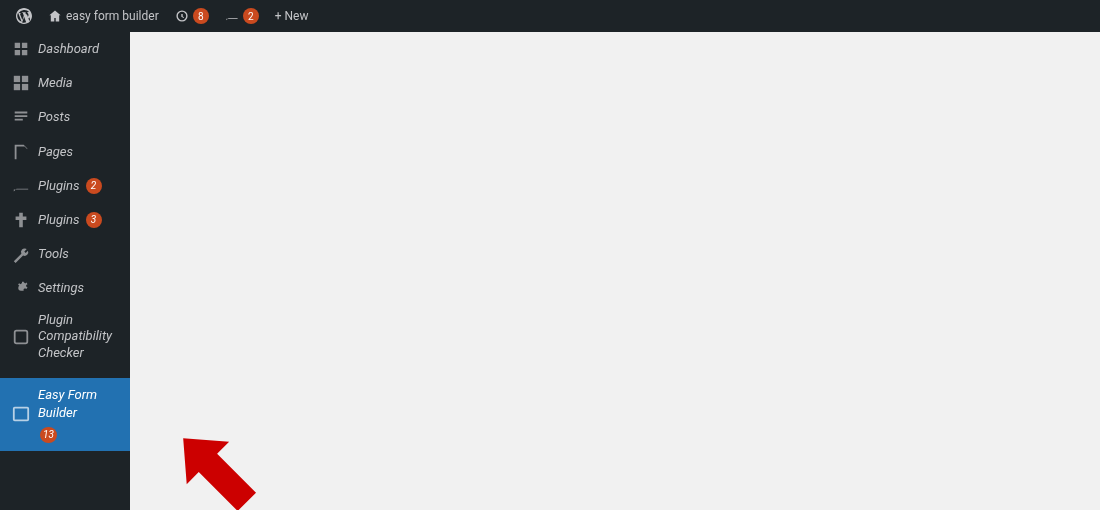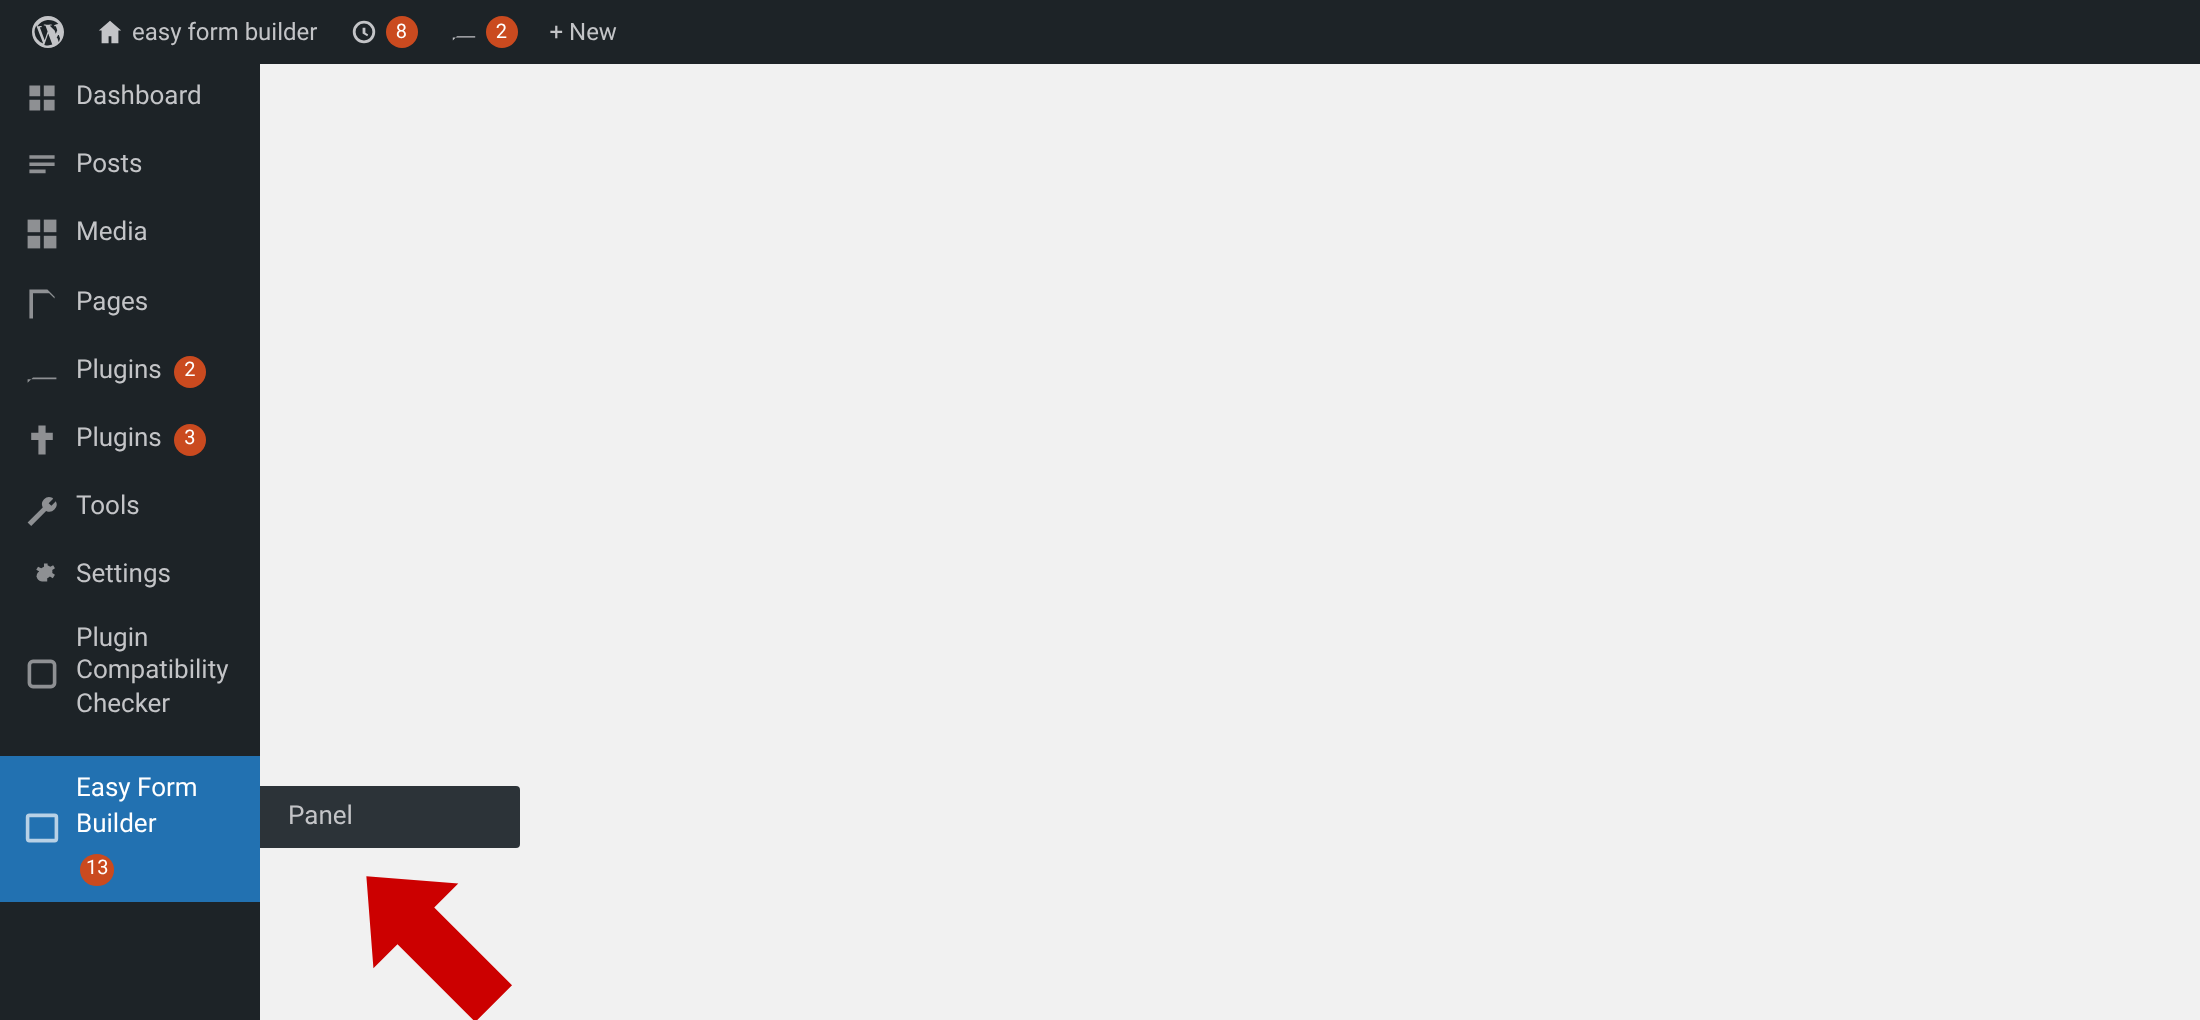--- a/index.html
+++ b/index.html
@@ -103,20 +103,21 @@
       justify-content: center;
       padding: 0 3px;
       margin-left: 2px;
     }
     .menu-item-label {
       flex: 1;
       display: flex;
       align-items: center;
       gap: 4px;
       flex-wrap: wrap;
+      font-style: italic;
     }
 
     
     .submenu-flyout {
       position: fixed;
       left: 130px;
       top: 393px;
       background: #2c3338;
       min-width: 130px;
       z-index: 200;
@@ -205,45 +206,45 @@
         </svg>
     </span>
     <span class="menu-item-label">
       <span>Dashboard</span>
     </span>
   </div>
 
   <div class="menu-item">
     <span class="menu-icon">
       <svg class="icon-svg" viewBox="0 0 20 20">
-          <path d="M3 4h14v2H3V4zm0 4h14v2H3V8zm0 4h9v2H3v-2z"></path>
-        </svg>
-    </span>
-    <span class="menu-item-label">
-      <span>Posts</span>
-    </span>
-  </div>
-
-  <div class="menu-item">
-    <span class="menu-icon">
-      <svg class="icon-svg" viewBox="0 0 20 20">
           <rect x="2" y="2" width="7" height="7"></rect>
           <rect x="11" y="2" width="7" height="7"></rect>
           <rect x="2" y="11" width="7" height="7"></rect>
           <rect x="11" y="11" width="7" height="7"></rect>
         </svg>
     </span>
     <span class="menu-item-label">
       <span>Media</span>
     </span>
   </div>
 
   <div class="menu-item">
     <span class="menu-icon">
       <svg class="icon-svg" viewBox="0 0 20 20">
+          <path d="M3 4h14v2H3V4zm0 4h14v2H3V8zm0 4h9v2H3v-2z"></path>
+        </svg>
+    </span>
+    <span class="menu-item-label">
+      <span>Posts</span>
+    </span>
+  </div>
+
+  <div class="menu-item">
+    <span class="menu-icon">
+      <svg class="icon-svg" viewBox="0 0 20 20">
           <path d="M5 2h8l4 4v12H3V2h2zm0 0v16h12V7l-3-3H5z"></path>
         </svg>
     </span>
     <span class="menu-item-label">
       <span>Pages</span>
     </span>
   </div>
 
   <div class="menu-item">
     <span class="menu-icon">
@@ -314,21 +315,20 @@
     </span>
     <span class="menu-item-label">
       <span>Easy Form Builder</span>
       <span class="menu-badge">13</span>
     </span>
   </div>
 
 </div>
 
 <div class="submenu-flyout">
-  <div class="submenu-flyout-item">Panel</div>
 </div>
 
 <svg class="red-arrow" viewBox="0 0 110 100" xmlns="http://www.w3.org/2000/svg">
 
   <g transform="rotate(-45, 55, 50)">
     <polygon points="55,5 85,40 68,40 68,95 42,95 42,40 25,40" fill="#cc0000"></polygon>
   </g>
 </svg>
 
 <div id="wpcontent" style="background:#f1f1f1; min-height: 478px;">

